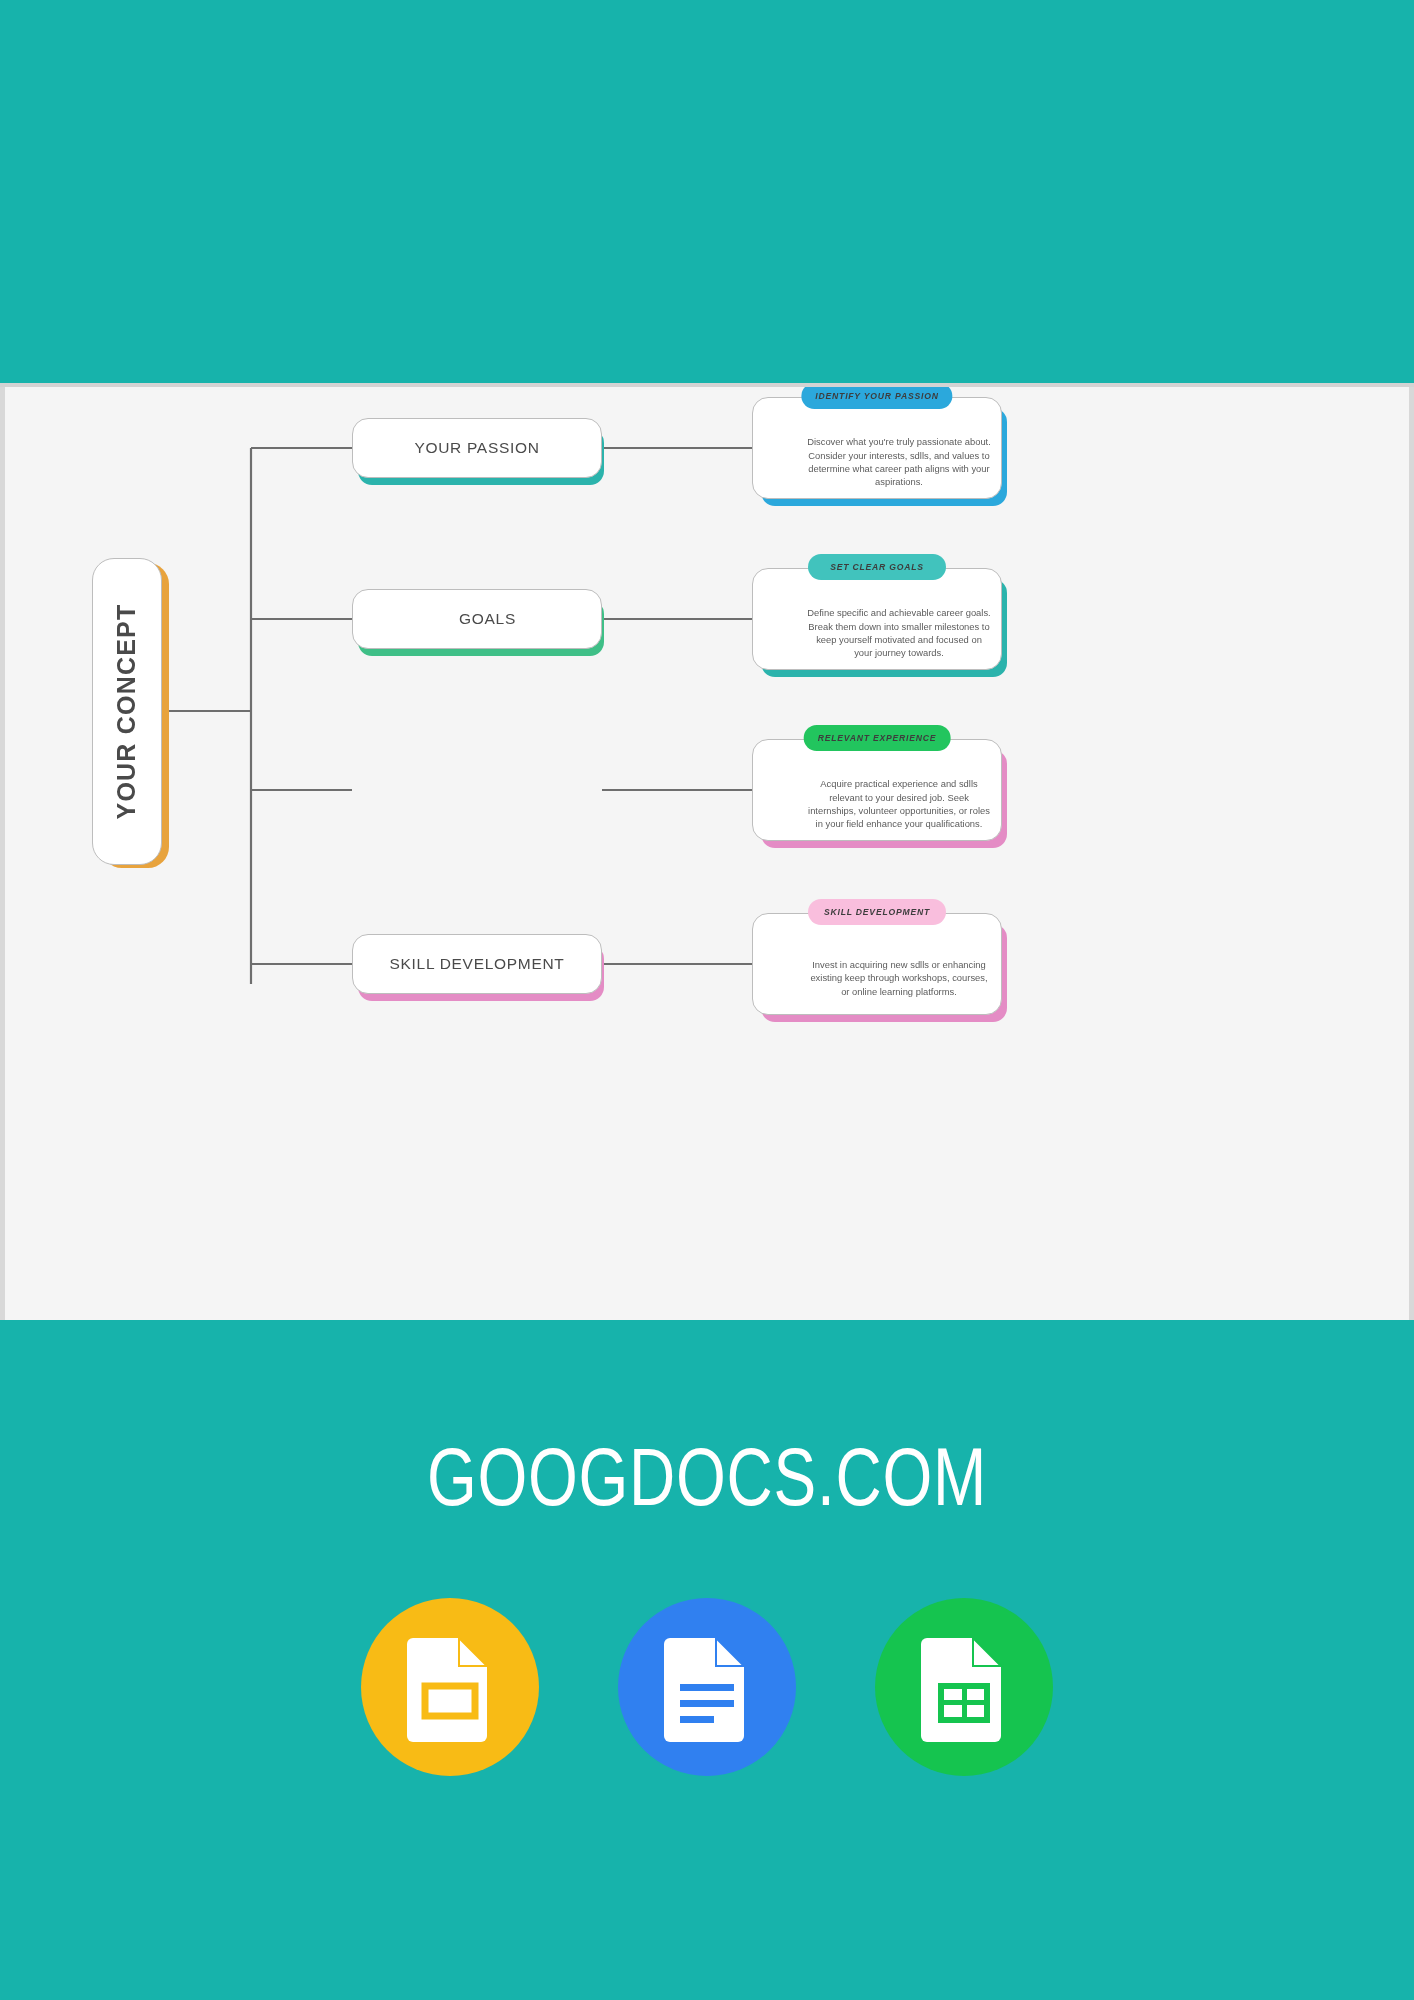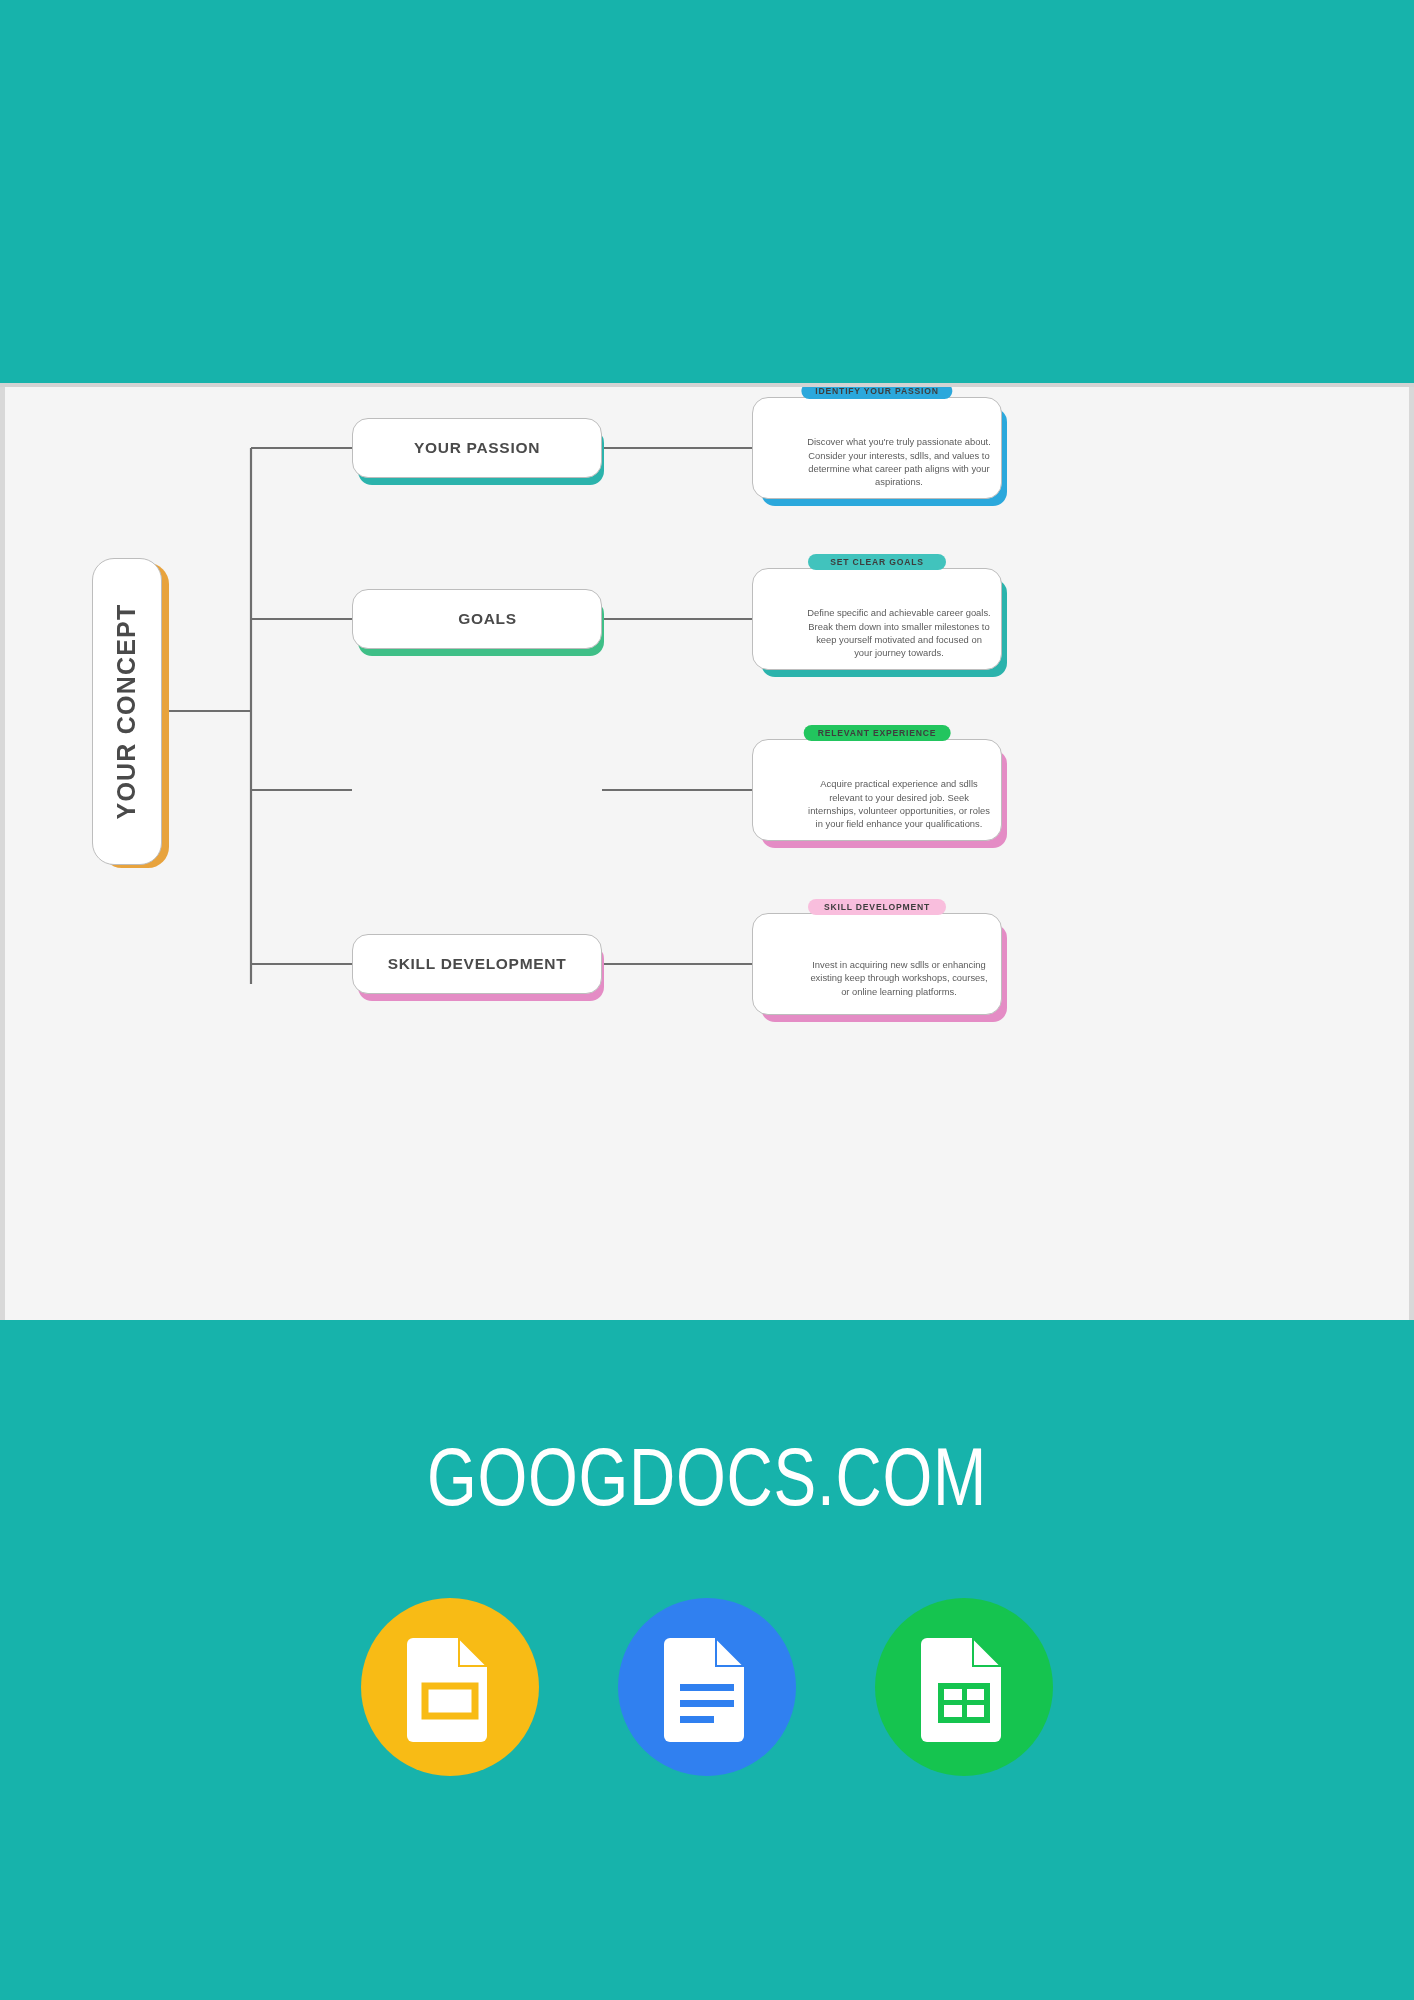--- a/index.html
+++ b/index.html
@@ -58,21 +58,21 @@
     position:absolute;
     left:352px;
     width:250px;height:60px;
     background:#ffffff;
     border:1px solid #bdbdbd;
     border-radius:16px;
     display:flex;align-items:center;justify-content:center;
     box-sizing:border-box;
   }
   .branch-label{
-    font-size:15.5px;font-weight:bold;letter-spacing:.7px;color:#4a4a4a;
+    font-size:15.5px;font-weight:normal;letter-spacing:.7px;color:#4a4a4a;
     text-align:center;
   }
 
   
   .card{
     position:absolute;
     left:752px;
     width:250px;height:102px;
     background:#ffffff;
     border:1px solid #bdbdbd;
@@ -82,29 +82,30 @@
   .card-body{
     position:absolute;left:10px;right:10px;top:34px;bottom:6px;
     font-size:9.4px;line-height:13.4px;
     color:#5c5c5c;text-align:center;
     display:flex;align-items:center;justify-content:center;margin-left:44px;
   }
   .pill{
     position:absolute;
     left:50%;transform:translateX(-50%);
     top:-15px;
-    height:16px;
+    height:26px;
     min-width:138px;
     padding:0 14px;
     border-radius:15px;
     display:flex;align-items:center;justify-content:center;
     font-size:8.6px;font-weight:bold;letter-spacing:.8px;
     color:#3d3d3d;
     white-space:nowrap;
     box-sizing:border-box;
+    font-style:italic;
   }
 
   
   .band-bottom{
     position:absolute;left:0;top:1320px;width:1414px;height:617px;
     background:#17b3ab;
   }
   .brand{
     position:absolute;left:0;top:110px;width:1414px;
     text-align:center;

